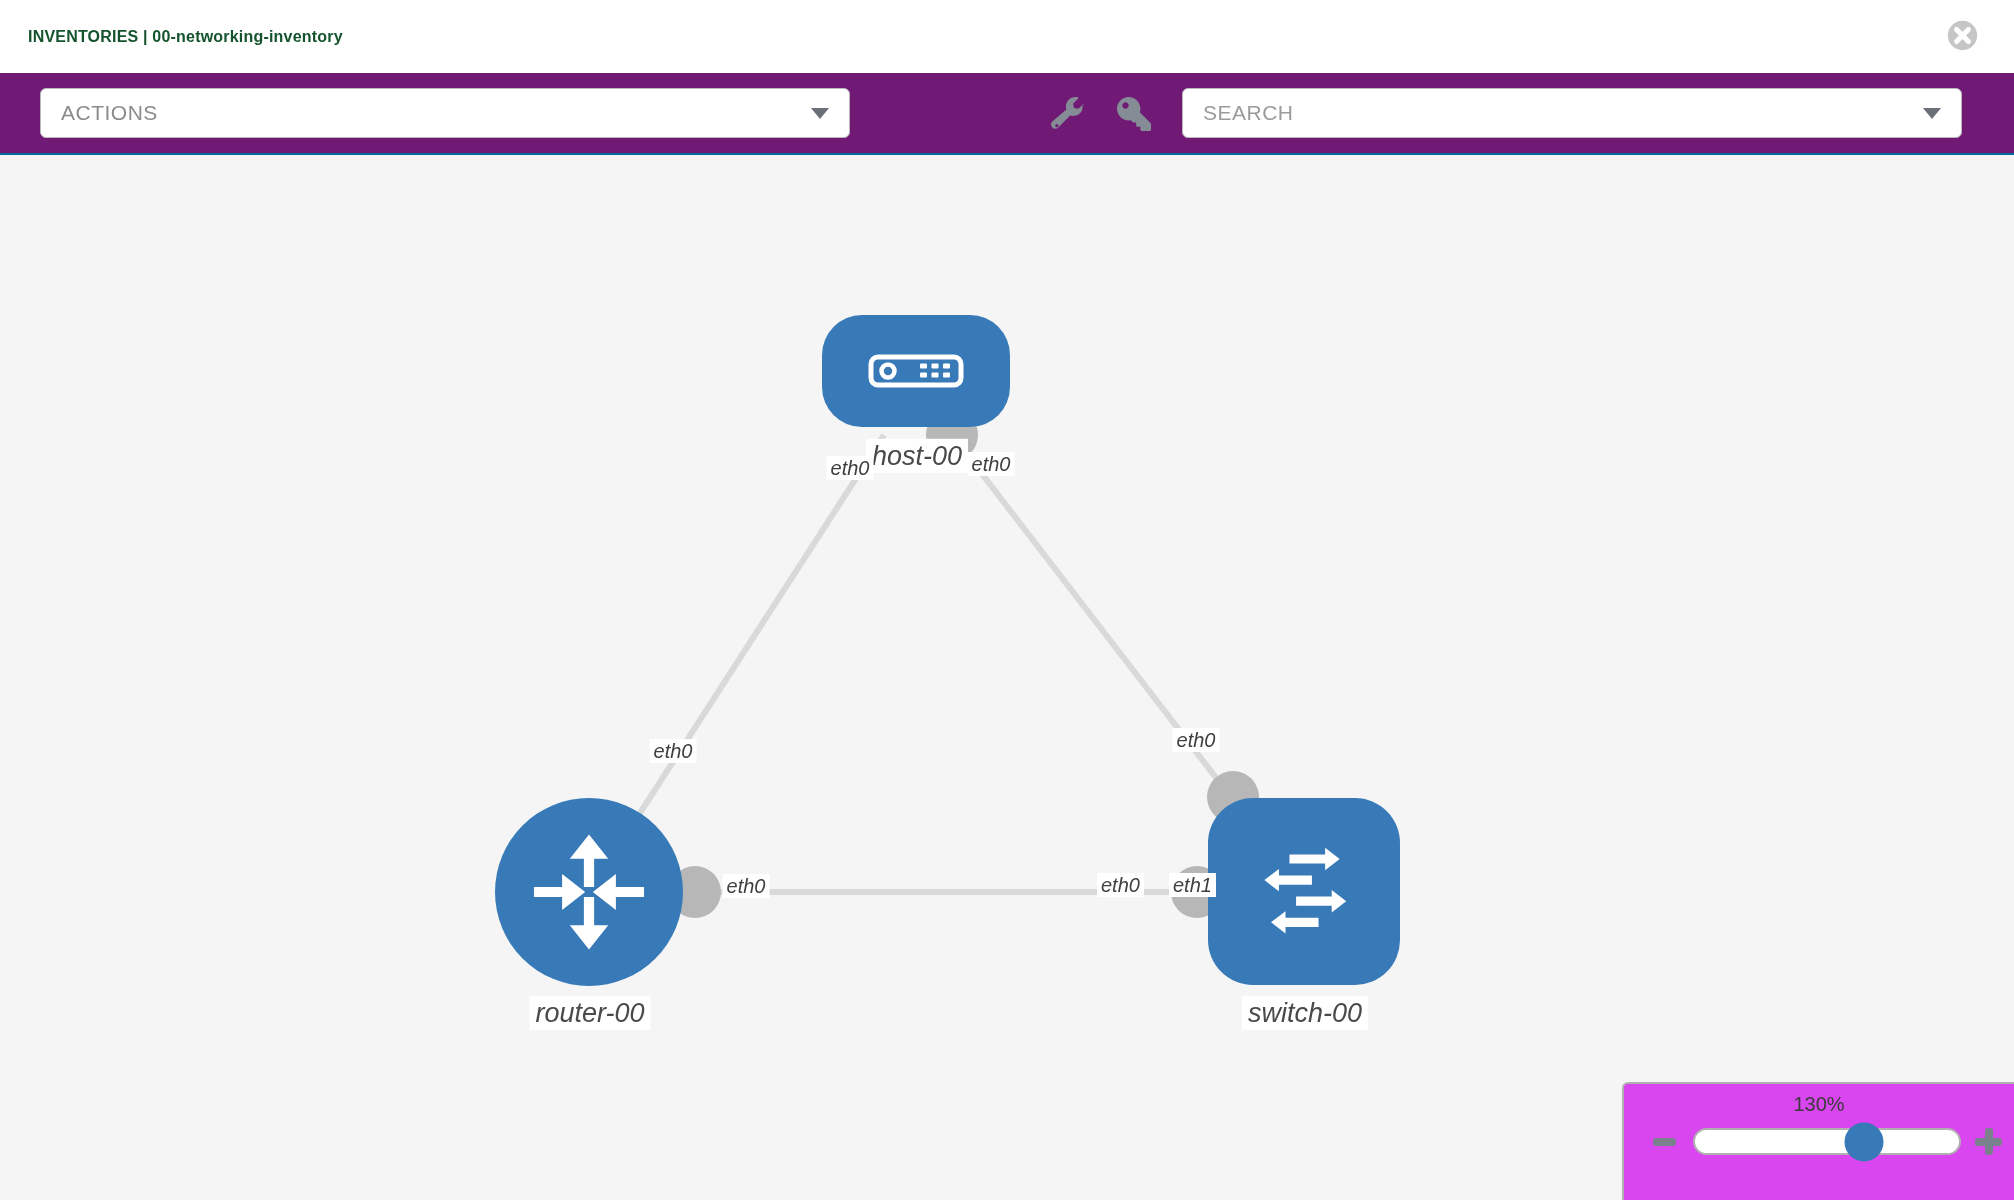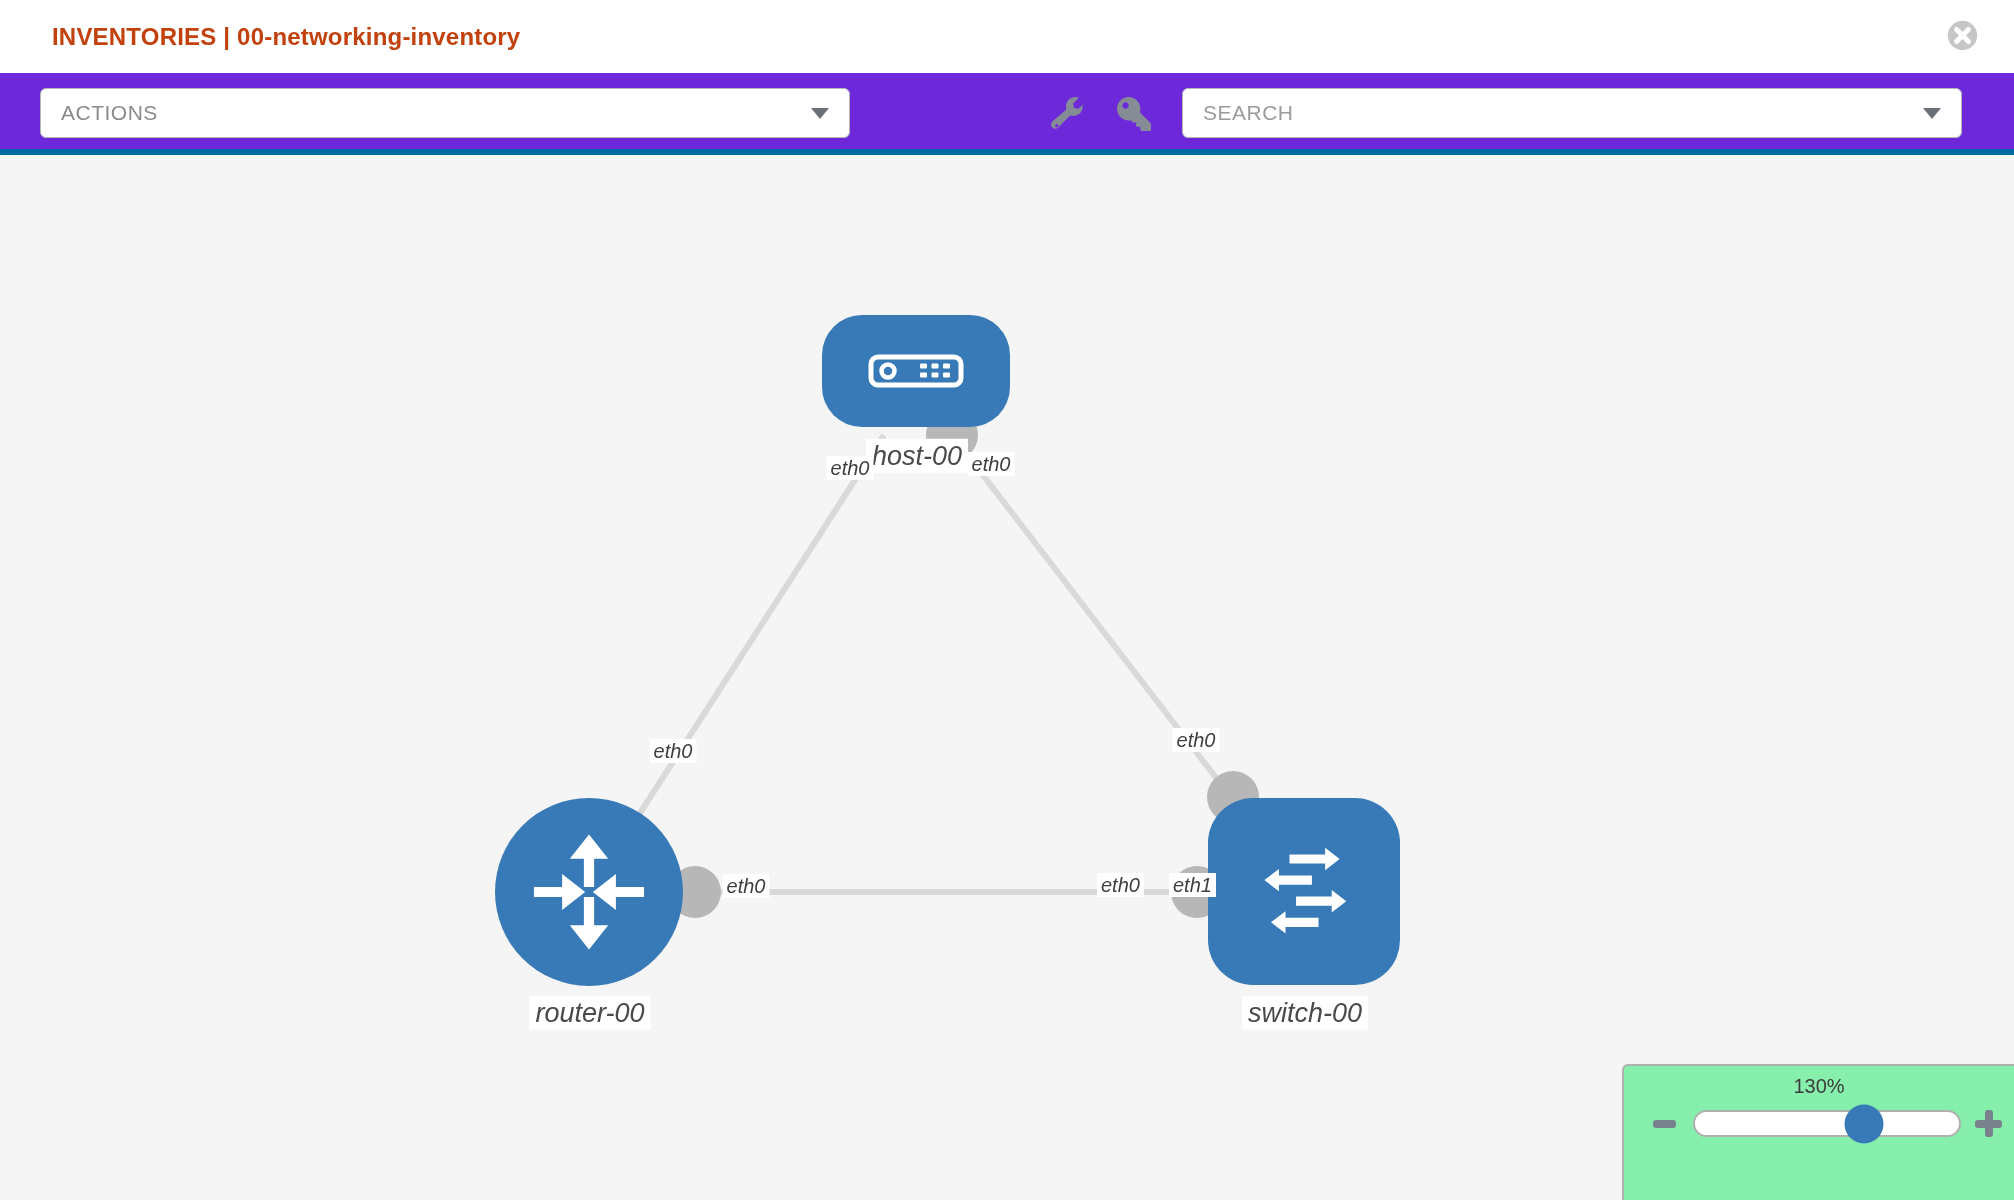--- a/index.html
+++ b/index.html
@@ -1,25 +1,25 @@
 <!DOCTYPE html>
 <html><head>
 <meta charset="utf-8">
 <style>
   * { margin:0; padding:0; box-sizing:border-box; }
   html,body { width:2014px; height:1200px; overflow:hidden; background:#ffffff;
     font-family:"Liberation Sans","DejaVu Sans",sans-serif; }
 
   
   .header { position:relative; height:73px; background:#ffffff; display:flex; align-items:center; }
-  .header .title { margin-left:52px; font-size:24px; font-weight:bold; color:#c2410c; letter-spacing:.2px; }
+  .header .title { margin-left:28px; font-size:16px; font-weight:bold; color:#14532d; letter-spacing:.2px; }
   .close-btn { position:absolute; right:35px; top:19px; width:33px; height:33px; cursor:pointer; }
 
   
-  .toolbar { position:relative; height:82px; background:#6d28d9; border-bottom:6px solid #0369a1; }
+  .toolbar { position:relative; height:82px; background:#701a75; border-bottom:2px solid #0369a1; }
   .select-box { position:absolute; top:15px; height:50px; background:#fff; border:1px solid #b7b7b7;
     border-radius:6px; display:flex; align-items:center; justify-content:space-between; padding:0 20px; }
   .actions-box { left:40px; width:810px; }
   .search-box  { left:1182px; width:780px; }
   .select-box .value { font-size:21px; color:#8b8b8b; letter-spacing:.5px; }
   .search-box input { border:none; outline:none; background:transparent; flex:1; font-size:21px; color:#555; letter-spacing:.5px; }
   .search-box input::placeholder { color:#9b9b9b; opacity:1; }
   .caret { width:0; height:0; border-left:9px solid transparent; border-right:9px solid transparent;
     border-top:11px solid #6b7078; flex:none; }
   .tool-icon { position:absolute; top:24px; width:34px; height:34px; cursor:pointer; }
@@ -44,21 +44,21 @@
   .lbl-switch { left:1305px; top:858px; }
   .if-host-left   { left:850px;  top:313px; }
   .if-host-right  { left:991px;  top:309px; }
   .if-router-top  { left:673px;  top:596px; }
   .if-switch-top  { left:1196px; top:585px; }
   .if-router-right{ left:746px;  top:731px; }
   .if-sw-back  { left:1097px; top:730px; transform:translate(0,-50%); z-index:3; }
   .if-sw-front { left:1169px; top:730px; transform:translate(0,-50%); z-index:4; }
 
   
-  .zoom-panel { position:absolute; right:0; bottom:0; width:392px; height:136px; background:#86efac;
+  .zoom-panel { position:absolute; right:0; bottom:0; width:392px; height:118px; background:#d946ef;
     border-top:2px solid #b0b0b0; border-left:2px solid #b0b0b0; border-top-left-radius:6px; z-index:10; }
   .zoom-level { text-align:center; margin-top:9px; font-size:20px; color:#3c3c3c; }
   .zoom-row { display:flex; align-items:center; margin-top:12px; padding-left:29px; }
   .minus-btn { width:23px; height:8px; background:#79818d; border-radius:3px; margin-right:17px; cursor:pointer; flex:none; }
   .slider-track { position:relative; width:268px; height:27px; background:#fff; border:2px solid #b0b0b0;
     border-radius:15px; cursor:pointer; flex:none; }
   .slider-thumb { position:absolute; left:64.2%; top:50%; transform:translate(-50%,-50%);
     width:39px; height:39px; border-radius:50%; background:#377ab7; cursor:grab; }
   .plus-btn { position:relative; width:27px; height:27px; margin-left:14px; cursor:pointer; flex:none; }
   .plus-btn::before { content:""; position:absolute; left:0; top:10px; width:27px; height:8px; background:#79818d; border-radius:3px; }

